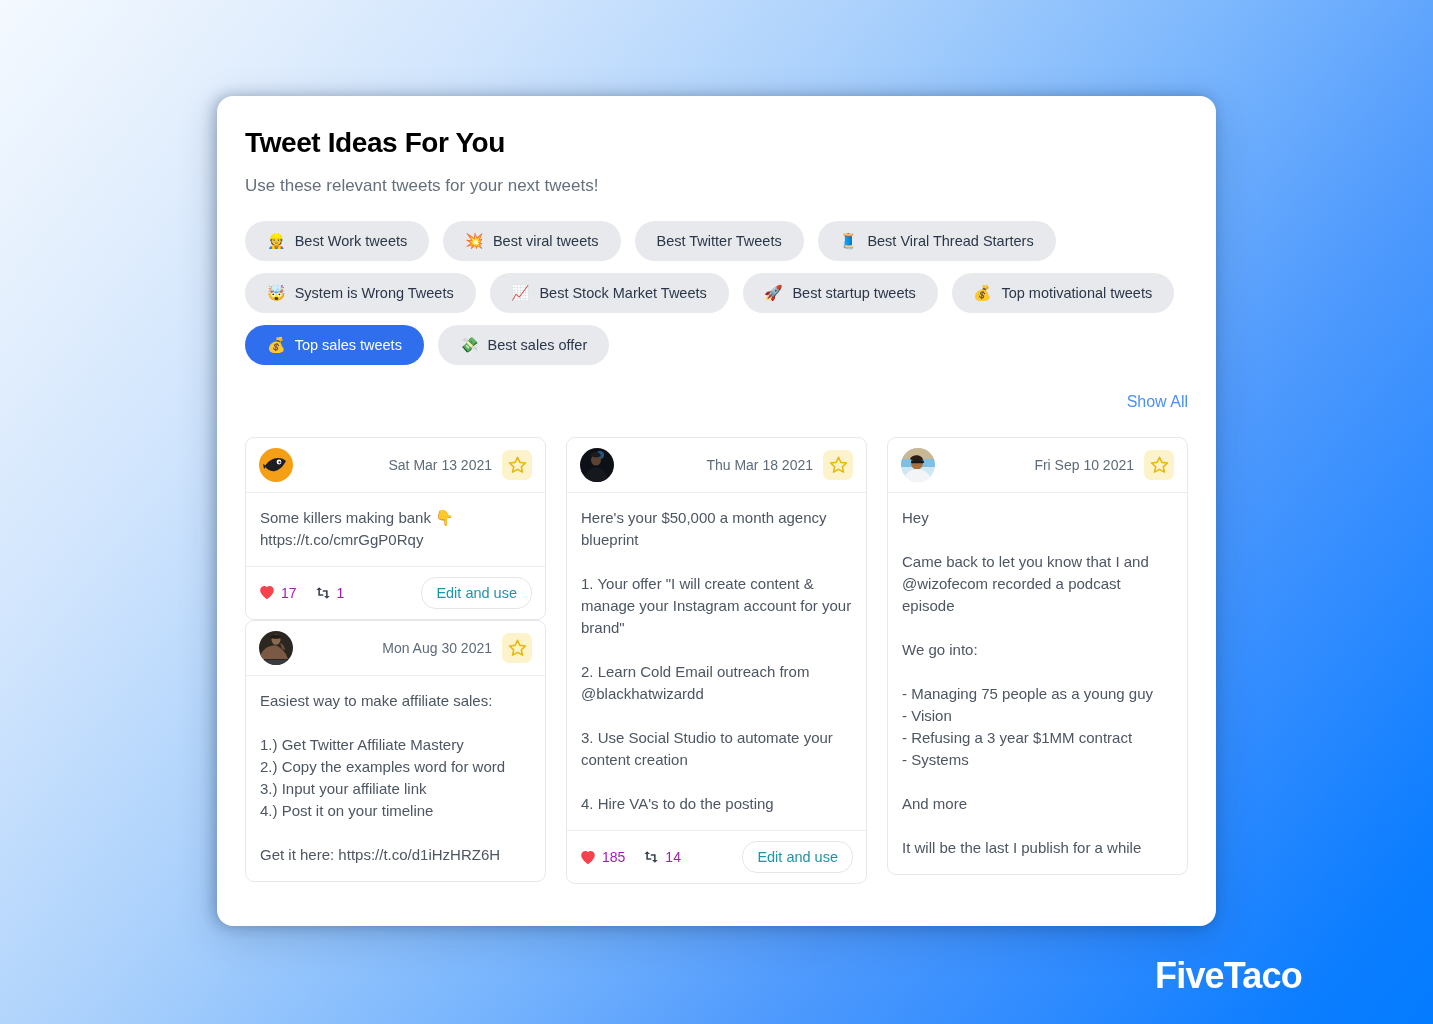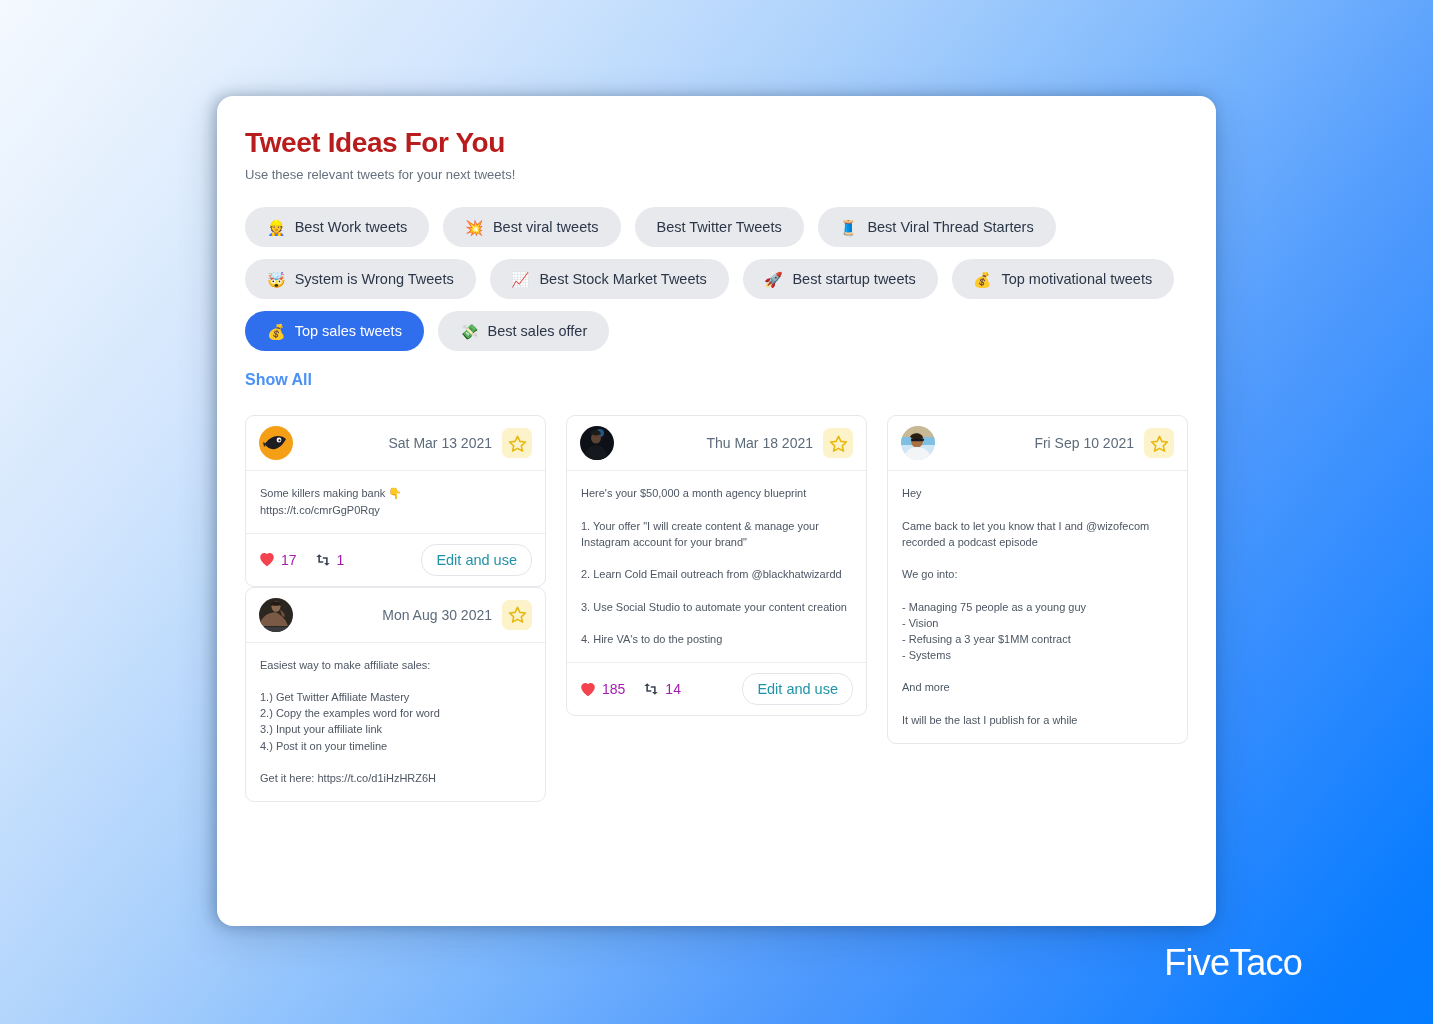--- a/index.html
+++ b/index.html
@@ -39,28 +39,28 @@
     overflow: hidden;
   }
 
   .panel-inner {
     padding: 30px 28px 0 28px;
   }
 
   #page-title {
     font-size: 28px;
     font-weight: bold;
-    color: #b91c1c;
+    color: #000000;
     letter-spacing: -0.4px;
     line-height: 1.2;
   }
 
   #page-subtitle {
-    margin-top: 7px;
-    font-size: 13px;
+    margin-top: 15px;
+    font-size: 17px;
     color: #65707e;
     line-height: 1.3;
   }
 
   
   #tag-list {
     margin-top: 24px;
     display: flex;
     flex-wrap: wrap;
     gap: 12px 14px;
@@ -85,23 +85,22 @@
 
   .tag-pill.selected {
     background: #2f6fee;
     color: #ffffff;
   }
 
   .tag-emoji { font-size: 15px; line-height: 1; }
 
   
   #show-all-row {
-    margin-top: 20px;
-    text-align: left;
-    font-weight: bold;
+    margin-top: 28px;
+    text-align: right;
   }
   #show-all-link {
     font-size: 16px;
     color: #4a90f7;
     text-decoration: none;
     cursor: pointer;
   }
 
   
   #tweet-columns {
@@ -155,21 +154,21 @@
     align-items: center;
     justify-content: center;
     border: none;
     cursor: pointer;
     flex: 0 0 30px;
   }
   .star-btn svg { width: 19px; height: 19px; display: block; }
 
   .tweet-body {
     padding: 14px 14px 15px 14px;
-    font-size: 11px;
+    font-size: 15px;
     line-height: 1.47;
     color: #4d5663;
     white-space: pre-wrap;
     word-wrap: break-word;
   }
 
   .tweet-foot {
     display: flex;
     align-items: center;
     padding: 10px 13px;
@@ -196,23 +195,23 @@
     border-radius: 15px;
     cursor: pointer;
     font-family: "Liberation Sans", sans-serif;
     white-space: nowrap;
   }
 
   
   #brand-logo {
     position: absolute;
     right: 131px;
-    bottom: 40px;
+    bottom: 27px;
     font-size: 36px;
-    font-weight: normal;
+    font-weight: bold;
     color: #ffffff;
     letter-spacing: -0.8px;
   }
 </style>
 </head>
 <body>
 
 <div id="app-panel">
   <div class="panel-inner">
 

